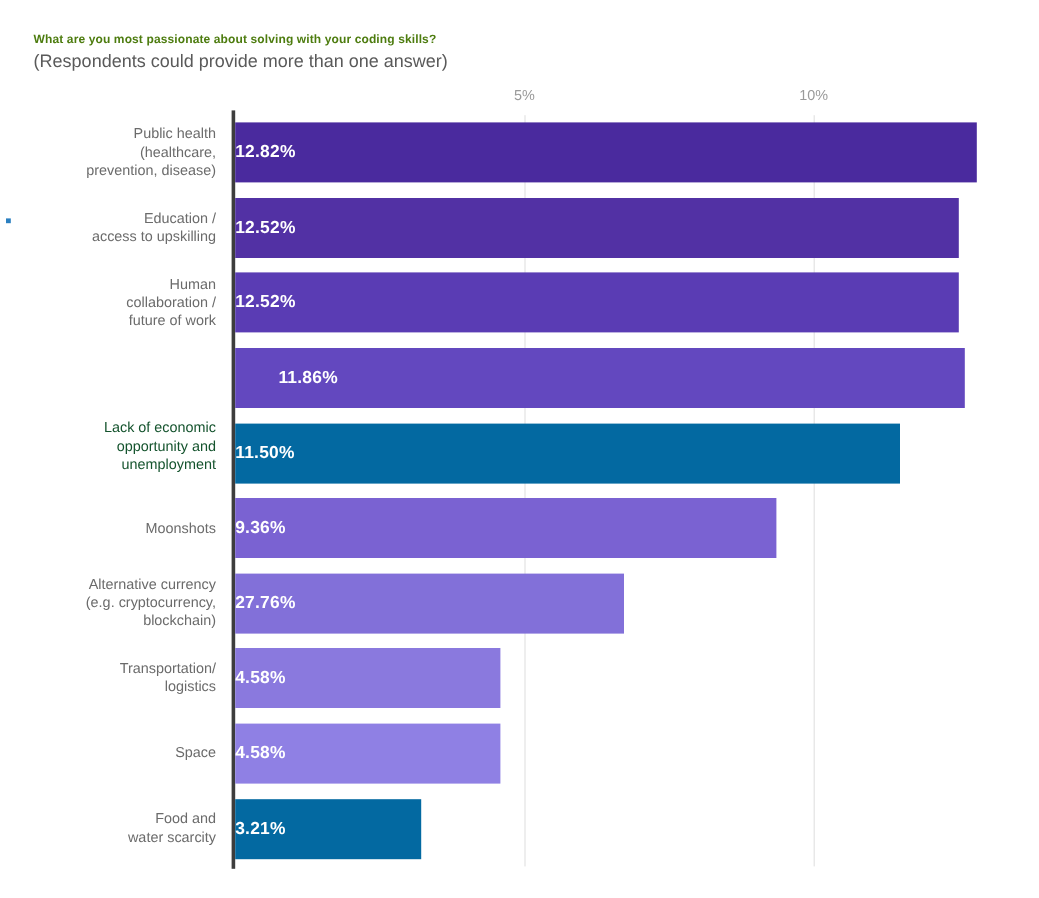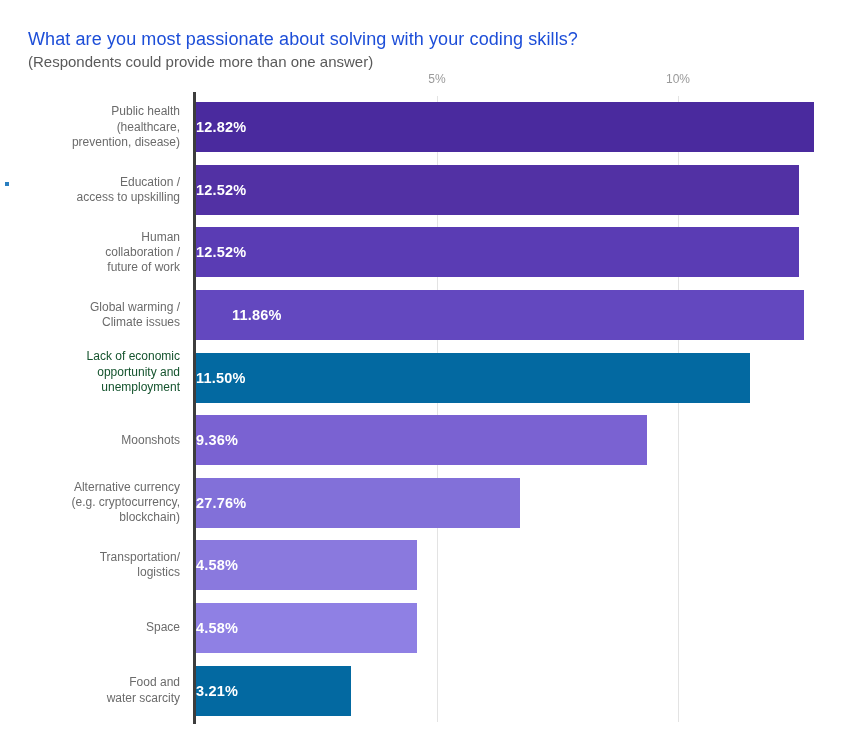--- a/index.html
+++ b/index.html
@@ -17,25 +17,26 @@
   }
 
   
   .header {
     position: absolute;
     left: 28px;
     top: 28px;
     width: 790px;
   }
   .chart-title {
-    font-size: 18px;
-    color: #1d4ed8;
+    font-size: 10px;
+    color: #4d7c0f;
     letter-spacing: 0.1px;
     line-height: 1.25;
     white-space: nowrap;
+    font-weight: bold;
   }
   .chart-subtitle {
     font-size: 15px;
     color: #5a5a5a;
     margin-top: 2px;
     line-height: 1.25;
     white-space: nowrap;
   }
 
   
@@ -150,22 +151,20 @@
       </div>
       <div class="row" style="top: 221.2px; height: 62.6px;">
         <div class="cat-label" style="color: rgb(107, 107, 107); top: 8.425px;">Human
 collaboration /
 future of work</div>
         <div class="bar" style="top: 6.3px; height: 50px; width: 603.464px; background: rgb(90, 60, 180);">
           <span class="bar-value" style="color: rgb(255, 255, 255);">12.52%</span>
         </div>
       </div>
       <div class="row" style="top: 283.8px; height: 62.6px;">
-        <div class="cat-label" style="color: rgb(107, 107, 107); top: 16.05px;">Global warming /
-Climate issues</div>
         <div class="bar" style="top: 6.3px; height: 50px; width: 571.652px; background: rgb(99, 72, 191); padding-left: 36px;">
           <span class="bar-value" style="color: rgb(255, 255, 255);">11.86%</span>
         </div>
       </div>
       <div class="row" style="top: 346.4px; height: 62.6px;">
         <div class="cat-label" style="color: #14532d; top: 3px;">Lack of economic
 opportunity and
 unemployment</div>
         <div class="bar" style="top: 6.3px; height: 50px; width: 554.3px; background: #0369a1;">
           <span class="bar-value" style="color: rgb(255, 255, 255);">11.50%</span>

